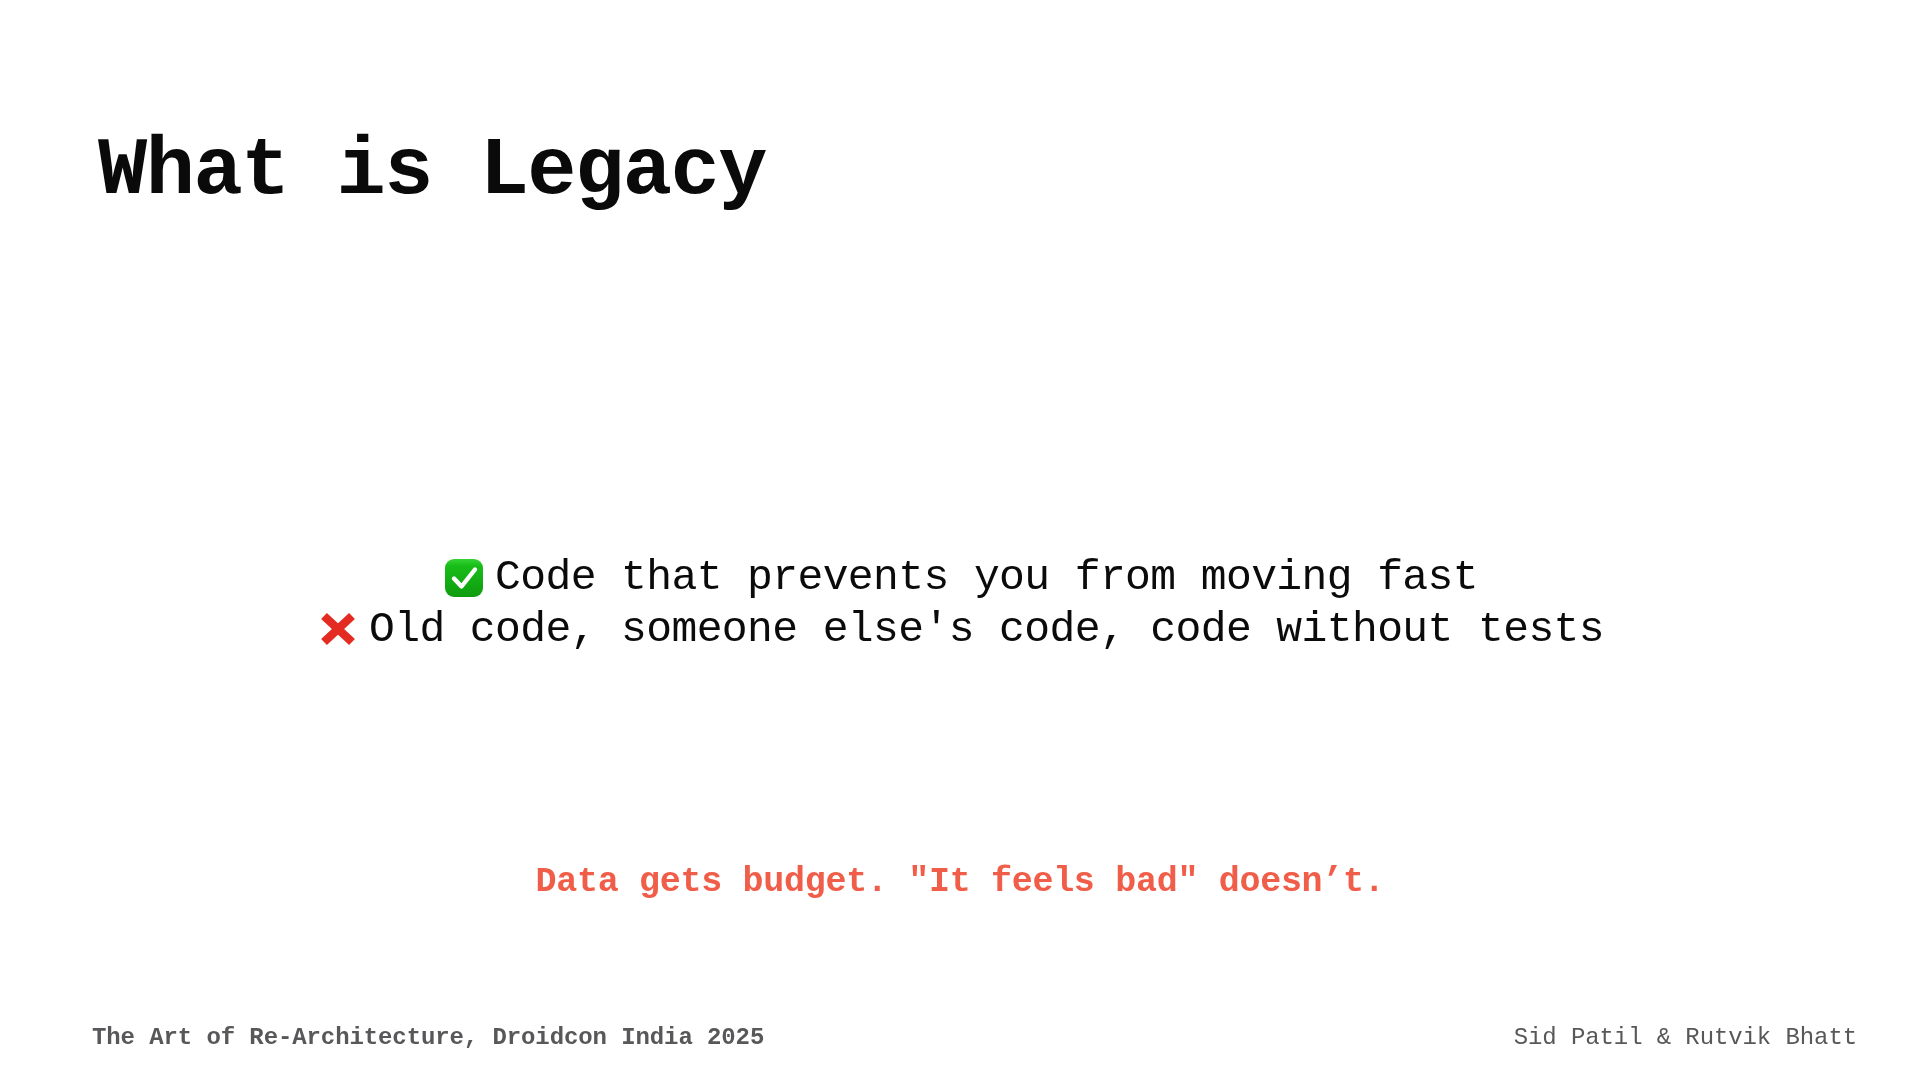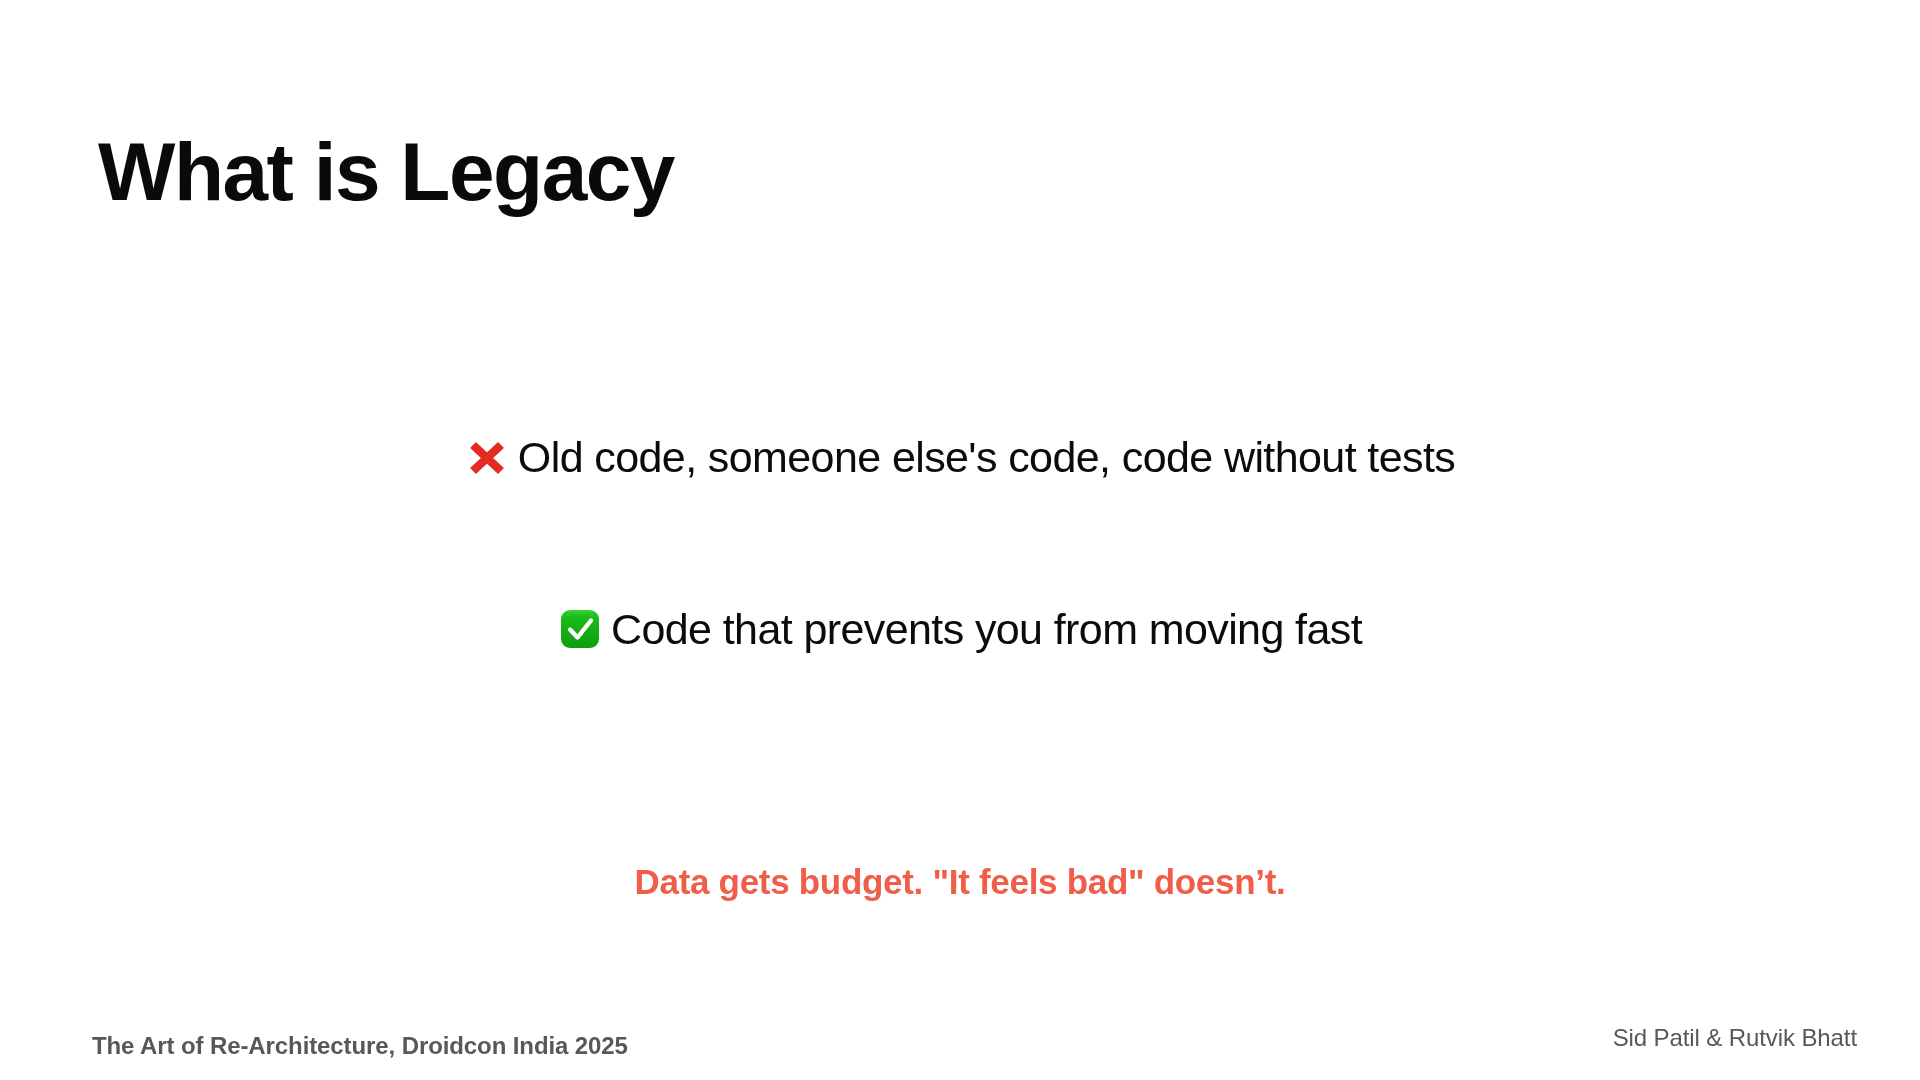--- a/index.html
+++ b/index.html
@@ -12,20 +12,21 @@
     font-family: "Liberation Sans", sans-serif;
     -webkit-font-smoothing: antialiased;
   }
 
   .slide {
     position: relative;
     width: 1920px;
     height: 1080px;
     background: #ffffff;
     overflow: hidden;
+    font-family: Liberation Mono, monospace;
   }
 
   
   .slide-title {
     position: absolute;
     left: 98px;
     top: 72px;
     font-size: 82px;
     font-weight: 700;
     letter-spacing: -1.5px;
@@ -94,21 +95,21 @@
   .footer {
     position: absolute;
     left: 0;
     bottom: 26px;
     width: 1920px;
     height: 30px;
   }
   .footer-left {
     position: absolute;
     left: 92px;
-    top: 8px;
+    top: 0;
     font-size: 24px;
     font-weight: 600;
     color: #58585a;
     letter-spacing: -0.1px;
     white-space: nowrap;
   }
   .footer-right {
     position: absolute;
     right: 63px;
     top: 0;
@@ -122,49 +123,49 @@
 </style>
 </head>
 <body>
 
 <div class="slide">
 
   <h1 class="slide-title">What is Legacy</h1>
 
   <div class="bullets">
 
-    <div class="bullet-row row-1">
-      <span class="bullet-icon">
-        <svg viewBox="0 0 44 44" xmlns="http://www.w3.org/2000/svg" aria-hidden="true">
-          <g stroke="#E32B21" stroke-width="8.5" stroke-linecap="butt">
-            <line x1="8" y1="9" x2="36" y2="35"></line>
-            <line x1="36" y1="9" x2="8" y2="35"></line>
-          </g>
-        </svg>
-      </span>
-      <span class="bullet-text">Old code, someone else's code, code without tests</span>
-    </div>
-
     <div class="bullet-row row-2">
       <span class="bullet-icon">
         <svg viewBox="0 0 44 44" xmlns="http://www.w3.org/2000/svg" aria-hidden="true">
           <defs>
             <linearGradient id="gbox" x1="0" y1="0" x2="0" y2="1">
               <stop offset="0%" stop-color="#35D435"></stop>
               <stop offset="18%" stop-color="#19BD19"></stop>
               <stop offset="100%" stop-color="#0E9C0E"></stop>
             </linearGradient>
           </defs>
           <rect x="3" y="3" width="38" height="38" rx="9" ry="9" fill="url(#gbox)"></rect>
           <path d="M12 22.5 L19.5 30.5 L33 13.5" fill="none" stroke="#FFFFFF" stroke-width="4.4" stroke-linecap="round" stroke-linejoin="round"></path>
         </svg>
       </span>
       <span class="bullet-text">Code that prevents you from moving fast</span>
     </div>
 
+    <div class="bullet-row row-1">
+      <span class="bullet-icon">
+        <svg viewBox="0 0 44 44" xmlns="http://www.w3.org/2000/svg" aria-hidden="true">
+          <g stroke="#E32B21" stroke-width="8.5" stroke-linecap="butt">
+            <line x1="8" y1="9" x2="36" y2="35"></line>
+            <line x1="36" y1="9" x2="8" y2="35"></line>
+          </g>
+        </svg>
+      </span>
+      <span class="bullet-text">Old code, someone else's code, code without tests</span>
+    </div>
+
   </div>
 
   <div class="tagline">Data gets budget. "It feels bad" doesn’t.</div>
 
   <div class="footer">
     <div class="footer-left">The Art of Re-Architecture, Droidcon India 2025</div>
     <div class="footer-right">Sid Patil &amp; Rutvik Bhatt</div>
   </div>
 
 </div>

